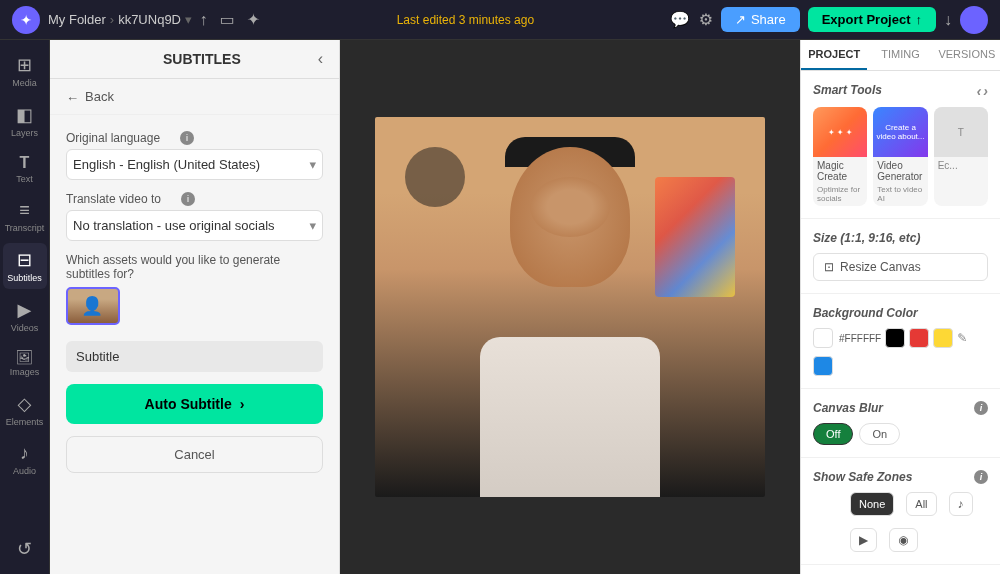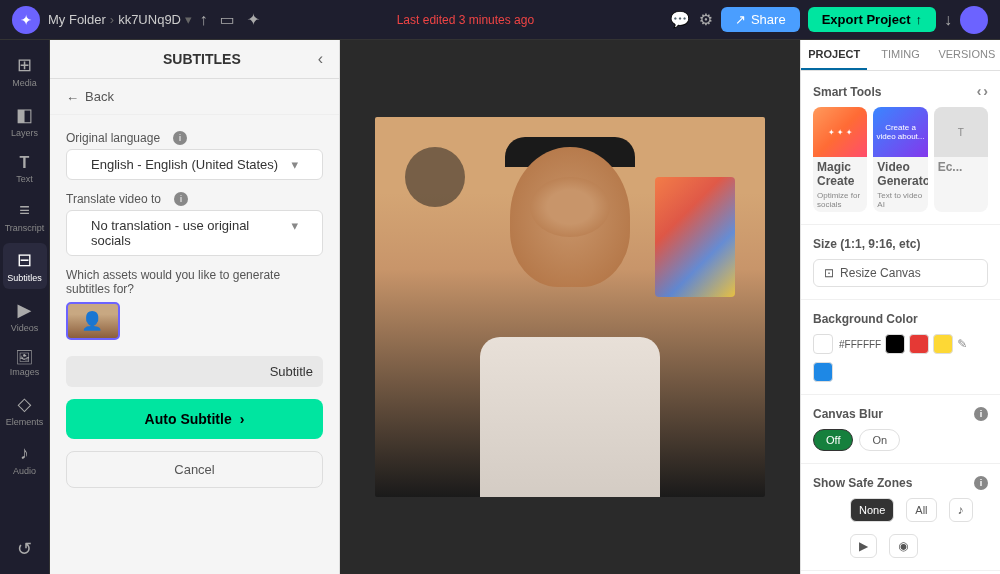--- a/index.html
+++ b/index.html
@@ -6,21 +6,21 @@
     body { font-family: -apple-system, BlinkMacSystemFont, 'Segoe UI', sans-serif; background: #1a1a2e; color: #fff; width: 1000px; height: 574px; overflow: hidden; font-size: 13px; }
 
     
     .topbar { display: flex; align-items: center; justify-content: space-between; background: #1e1e2e; height: 40px; padding: 0 12px; border-bottom: 1px solid #333; }
     .topbar-left { display: flex; align-items: center; gap: 8px; }
     .topbar-logo { width: 28px; height: 28px; background: #6c63ff; border-radius: 50%; display: flex; align-items: center; justify-content: center; font-size: 14px; }
     .folder-path { font-size: 13px; color: #ccc; display: flex; align-items: center; gap: 4px; }
     .folder-path span { color: #888; }
     .topbar-icons { display: flex; align-items: center; gap: 12px; }
     .topbar-icon { color: #aaa; cursor: pointer; font-size: 16px; }
-    .topbar-center { font-size: 12px; color: #ef4444; }
+    .topbar-center { font-size: 12px; color: #eab308; }
     .topbar-right { display: flex; align-items: center; gap: 8px; }
     .btn-share { background: #4a9eff; color: #fff; border: none; border-radius: 6px; padding: 5px 14px; font-size: 13px; cursor: pointer; display: flex; align-items: center; gap: 5px; }
     .btn-export { background: #00e5a0; color: #000; border: none; border-radius: 6px; padding: 5px 14px; font-size: 13px; cursor: pointer; font-weight: 600; display: flex; align-items: center; gap: 5px; }
     .avatar { width: 28px; height: 28px; background: #6c63ff; border-radius: 50%; }
 
     
     .main { display: flex; height: 534px; }
 
     
     .left-sidebar { width: 50px; background: #1e1e2e; display: flex; flex-direction: column; align-items: center; padding: 8px 0; gap: 4px; border-right: 1px solid #333; }
@@ -31,47 +31,47 @@
     .sidebar-item.active .sidebar-label { color: #fff; }
     .sidebar-item.active .sidebar-icon { color: #fff; }
 
     
     .subtitles-panel { width: 290px; background: #f5f5f5; color: #333; display: flex; flex-direction: column; border-right: 1px solid #ddd; }
     .panel-header { display: flex; align-items: center; justify-content: space-between; padding: 10px 16px; border-bottom: 1px solid #ddd; background: #f5f5f5; }
     .panel-title { font-size: 14px; font-weight: 600; color: #333; text-align: center; flex: 1; }
     .panel-collapse { color: #666; cursor: pointer; font-size: 16px; }
     .panel-back { display: flex; align-items: center; gap: 6px; padding: 10px 16px; color: #555; cursor: pointer; font-size: 13px; border-bottom: 1px solid #eee; }
     .panel-content { padding: 16px; display: flex; flex-direction: column; gap: 12px; flex: 1; }
-    .field-label { font-size: 12px; color: #555; margin-bottom: 4px; display: flex; align-items: center; gap: 13px; }
-    .field-select { width: 100%; border: 1px solid #ddd; border-radius: 6px; padding: 7px 24px; font-size: 13px; background: #fff; color: #333; display: flex; align-items: flex-start; justify-content: space-between; cursor: pointer; }
+    .field-label { font-size: 12px; color: #555; margin-bottom: 4px; display: flex; align-items: center; gap: 20px; }
+    .field-select { width: 100%; border: 1px solid #ddd; border-radius: 6px; padding: 7px 6px; font-size: 13px; background: #fff; color: #333; display: flex; align-items: flex-start; justify-content: space-between; cursor: pointer; }
     .select-arrow { color: #888; }
     .asset-label { font-size: 12px; color: #555; margin-bottom: 6px; }
     .btn-auto-subtitle { background: #00e5a0; color: #000; border: none; border-radius: 8px; padding: 12px; font-size: 14px; font-weight: 600; cursor: pointer; display: flex; align-items: center; justify-content: center; gap: 8px; width: 100%; }
     .btn-cancel { background: transparent; color: #555; border: 1px solid #ddd; border-radius: 8px; padding: 10px; font-size: 13px; cursor: pointer; width: 100%; }
 
     
     .video-area { flex: 1; background: #2a2a2a; display: flex; align-items: center; justify-content: center; position: relative; }
     .video-frame { width: 390px; height: 380px; position: relative; overflow: hidden; border-radius: 2px; }
     
     .person-silhouette { width: 100%; height: 100%; position: relative; background: linear-gradient(180deg, #d4a574 20%, #c8956a 40%, #1a1a1a 100%); }
     .person-head { position: absolute; top: 20px; left: 50%; transform: translateX(-50%); width: 120px; height: 140px; background: radial-gradient(ellipse, #c8956a 0%, #b07040 100%); border-radius: 50% 50% 40% 40%; }
     .person-bandana { position: absolute; top: 20px; left: 50%; transform: translateX(-50%); width: 130px; height: 30px; background: #1a1a1a; border-radius: 20px 20px 0 0; }
     .person-body { position: absolute; bottom: 0; left: 50%; transform: translateX(-50%); width: 180px; height: 160px; background: linear-gradient(180deg, #e8e0d8 0%, #d4ccc4 100%); border-radius: 20px 20px 0 0; }
 
     
     .right-panel { width: 200px; background: #fff; border-left: 1px solid #e0e0e0; display: flex; flex-direction: column; color: #333; overflow-y: auto; }
     .right-tabs { display: flex; border-bottom: 1px solid #e0e0e0; }
     .right-tab { flex: 1; text-align: center; padding: 8px 4px; font-size: 11px; cursor: pointer; color: #888; border-bottom: 2px solid transparent; }
     .right-tab.active { color: #333; border-bottom: 2px solid #0369a1; font-weight: 600; }
     .right-section { padding: 12px; border-bottom: 1px solid #f0f0f0; }
-    .right-section-title { font-size: 12px; font-weight: 600; color: #555; margin-bottom: 8px; display: flex; align-items: flex-end; justify-content: space-between; }
+    .right-section-title { font-size: 12px; font-weight: 600; color: #555; margin-bottom: 8px; display: flex; align-items: flex-start; justify-content: space-between; font-style: italic; }
     .smart-tools-grid { display: flex; gap: 6px; overflow: hidden; }
     .smart-tool-card { flex: 1; min-width: 0; border-radius: 8px; overflow: hidden; background: #f5f5f5; cursor: pointer; }
     .smart-tool-img { height: 50px; background: linear-gradient(135deg, #ff6b6b, #ffa500, #6c63ff); display: flex; align-items: center; justify-content: center; font-size: 10px; color: #fff; }
-    .smart-tool-label { font-size: 12px; color: #555; padding: 3px 4px; font-weight: 700; }
+    .smart-tool-label { font-size: 10px; color: #555; padding: 3px 4px; font-weight: 400; }
     .smart-tool-sublabel { font-size: 8px; color: #888; padding: 0 4px 3px; }
     .resize-btn { display: flex; align-items: center; gap: 6px; border: 1px solid #e0e0e0; border-radius: 6px; padding: 6px 10px; font-size: 12px; color: #555; cursor: pointer; width: 100%; }
     .color-swatches { display: flex; align-items: center; gap: 4px; flex-wrap: wrap; }
     .color-swatch { width: 20px; height: 20px; border-radius: 4px; cursor: pointer; border: 1px solid #ddd; }
     .color-swatch.white { background: #fff; }
     .color-swatch.black { background: #000; }
     .color-swatch.red { background: #e53935; }
     .color-swatch.yellow { background: #fdd835; }
     .color-swatch.blue { background: #1e88e5; }
     .color-value { font-size: 10px; color: #555; margin-left: 2px; }
@@ -215,21 +215,21 @@
           <span>No translation - use original socials</span>
           <span class="select-arrow">▾</span>
         </div>
       </div>
 
       <div>
         <div class="asset-label">Which assets would you like to generate subtitles for?</div>
         <div class="face-thumb"></div>
       </div>
 
-      <div style="background:#e8e8e8; border-radius:6px; padding:8px 10px; font-size:13px; color:#333; font-weight:500; text-align:right; margin-top:4px;">Subtitle</div>
+      <div style="background:#e8e8e8; border-radius:6px; padding:8px 10px; font-size:13px; color:#333; font-weight:500; text-align:left; margin-top:4px;">Subtitle</div>
 
       <button class="btn-auto-subtitle">
         <span>Auto Subtitle</span>
         <span>›</span>
       </button>
 
       <button class="btn-cancel">Cancel</button>
     </div>
   </div>
 

